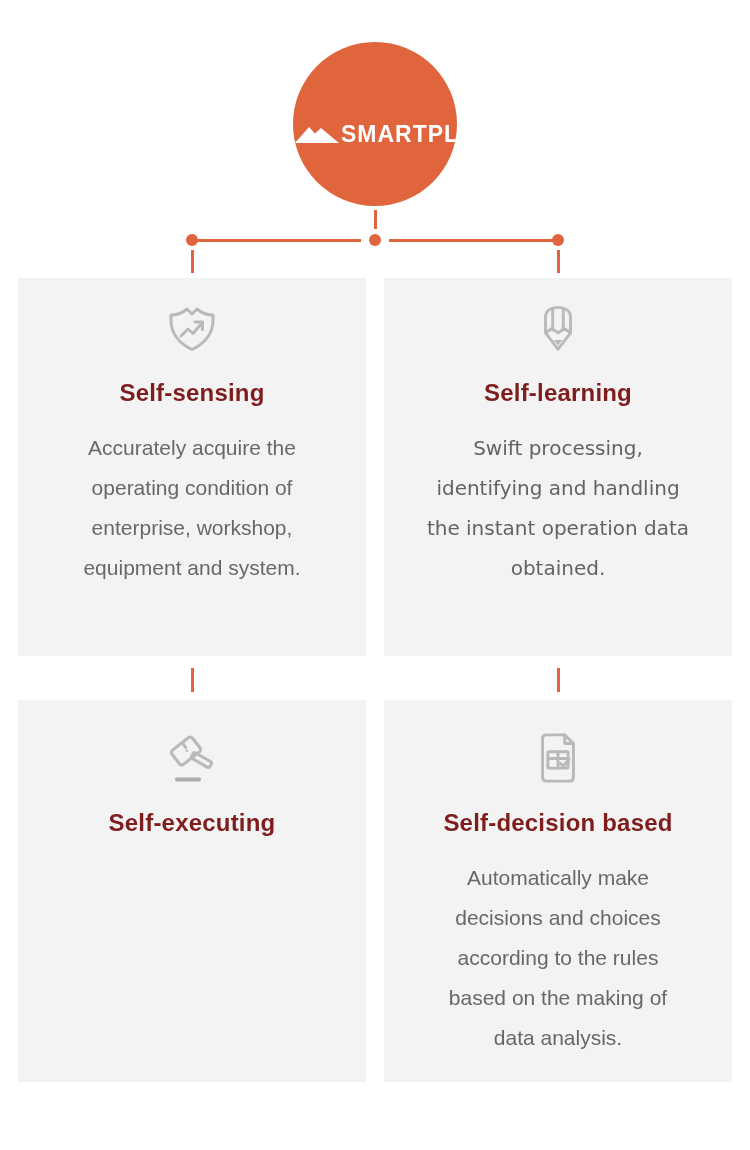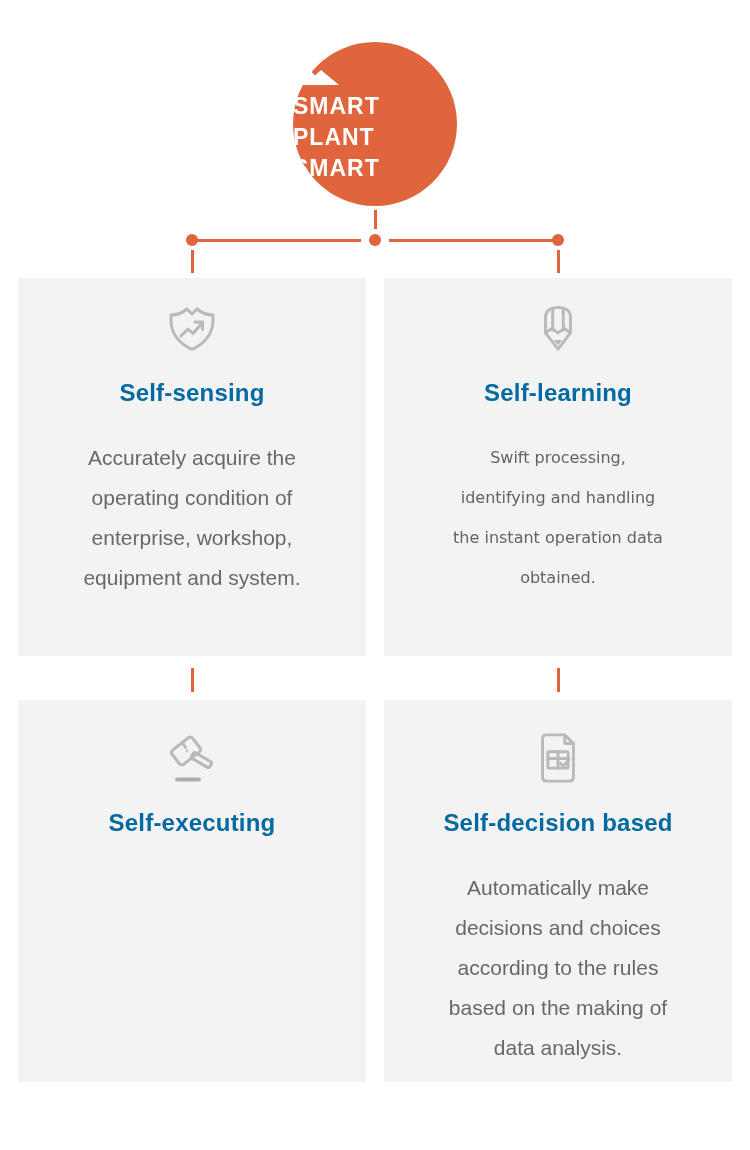--- a/index.html
+++ b/index.html
@@ -4,21 +4,21 @@
 <style>
   html,body{margin:0;padding:0;background:#ffffff;}
   .stage{
     position:relative;width:750px;height:1150px;background:#ffffff;
     font-family:"Liberation Sans", sans-serif;overflow:hidden;
   }
   
   .hub{
     position:absolute;left:293px;top:42px;width:164px;height:164px;
     border-radius:50%;background:#e0643c;color:#ffffff;
-    display:flex;flex-direction:column;align-items:flex-start;
+    display:flex;flex-direction:row;align-items:center;
     box-sizing:border-box;padding-top:21px;
   }
   .hub svg{display:block;margin-bottom:4px;}
   .hub-line{
     font-size:23px;font-weight:bold;line-height:31px;letter-spacing:1px;
     text-align:center;
   }
   
   .conn{position:absolute;background:#e0643c;}
   .dot{position:absolute;width:12px;height:12px;border-radius:50%;background:#e0643c;}
@@ -28,28 +28,28 @@
     box-sizing:border-box;text-align:center;
   }
   .card.r1{top:278px;height:378px;padding-top:27px;}
   .card.r2{top:700px;height:382px;padding-top:32px;}
   .card.cl{left:18px;}
   .card.cr{left:384px;}
   .icon-wrap{height:48px;display:flex;justify-content:center;align-items:center;}
   .card.r2 .icon-wrap{height:52px;}
   .card h2{
     margin:26px 0 0 0;font-size:24px;line-height:28px;font-weight:bold;
-    color:#0369a1;letter-spacing:0.2px;
+    color:#7f1d1d;letter-spacing:0.2px;
   }
   .card.r2 h2{margin-top:25px;}
   .card p{
-    margin:31px 0 0 0;font-size:21px;line-height:40px;color:#686868;
+    margin:21px 0 0 0;font-size:21px;line-height:40px;color:#686868;
     white-space:pre-line;
   }
-  .card p.alt-font{font-family:"DejaVu Sans", sans-serif;font-size:16px;color:#636363;}
+  .card p.alt-font{font-family:"DejaVu Sans", sans-serif;font-size:20px;color:#636363;}
   .ic{stroke:#b9b9b9;fill:none;stroke-width:3;stroke-linejoin:round;stroke-linecap:round;}
 </style>
 </head>
 <body>
 
 <div class="stage">
 
   <div class="hub">
     <span>
       <svg width="48" height="24" viewBox="0 0 48 24">

